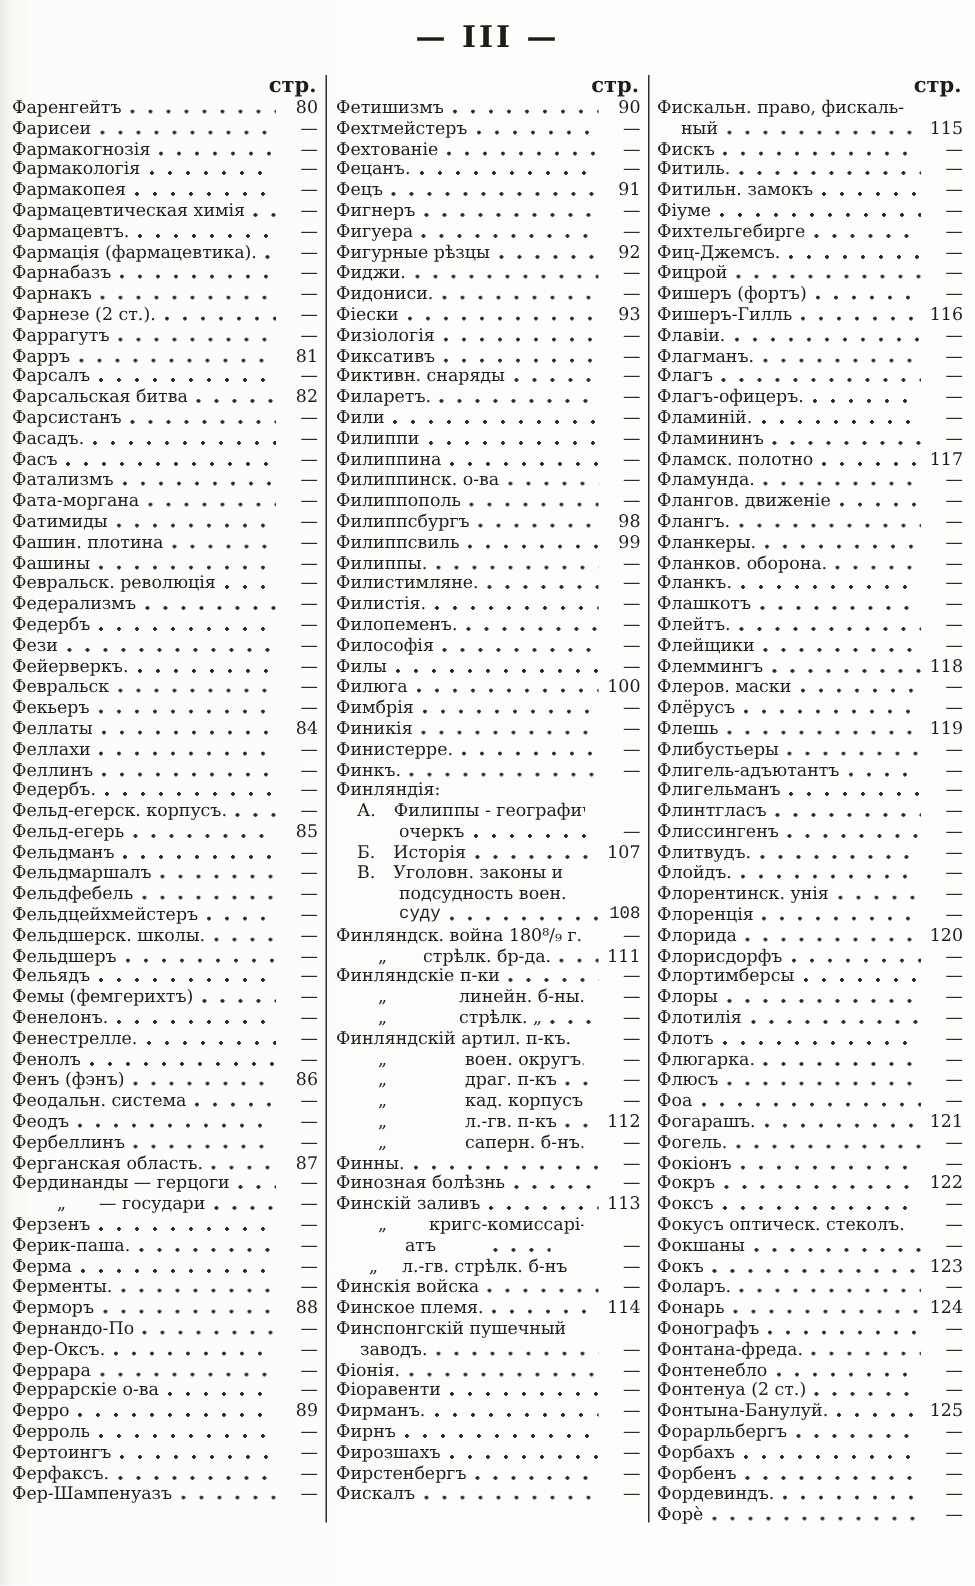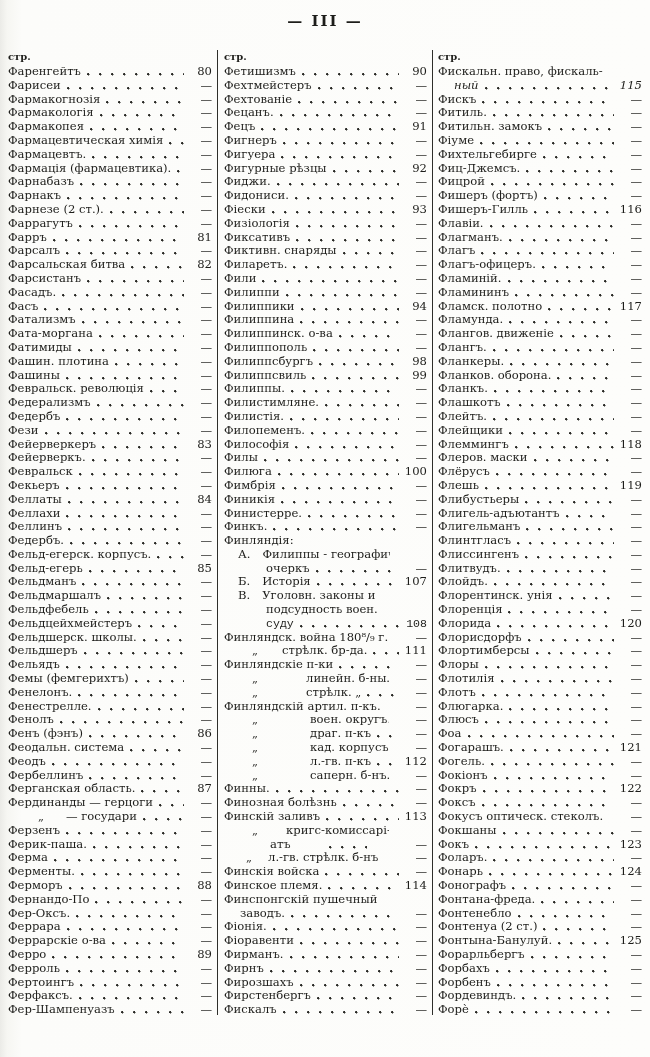--- a/index.html
+++ b/index.html
@@ -5,32 +5,32 @@
   html,body{margin:0;padding:0;}
   body{
     width:650px;height:1057px;position:relative;overflow:hidden;
     background:linear-gradient(90deg,#ebebe7 0px,#f6f6f2 7px,#fcfcfa 22px,#fdfdfb 100%);
     font-family:"DejaVu Serif","Liberation Serif",serif;
     color:#1d1d1a;
     -webkit-font-smoothing:antialiased;
   }
   .page-title{
     position:absolute;top:12px;left:0;width:650px;
-    text-align:center;font-size:15px;letter-spacing:2px;font-weight:bold;
+    text-align:center;font-size:20px;letter-spacing:2px;font-weight:bold;
   }
   .vrule{position:absolute;top:50px;width:1px;height:965px;background:#2e2e2a;}
   .vrule.r1{left:217px;}
   .vrule.r2{left:432px;}
   .col{position:absolute;top:50px;}
   .col.c1{left:8px;width:204px;}
   .col.c2{left:224px;width:203px;}
   .col.c3{left:438px;width:204px;}
   .colhead{
-    height:14px;line-height:14px;
-    font-size:10px;padding-right:1px;font-weight:bold;
+    height:14px;line-height:14px;text-align:right;
+    font-size:14px;padding-right:1px;font-weight:bold;
   }
   .rows{margin-top:1px;}
   .row{
     display:flex;align-items:baseline;
     height:13.8px;line-height:13.8px;font-size:11.6px;white-space:nowrap;
   }
   .pre{flex:0 0 auto;}
   .lbl{flex:0 1 auto;overflow:hidden;}
   .dots{
     flex:1 1 8px;min-width:0;align-self:stretch;margin:0 2px;
@@ -182,25 +182,20 @@
         <span class="lbl">Федербъ</span>
         <span class="dots"></span>
         <span class="pg">—</span>
       </div>
       <div class="row">
         <span class="lbl">Фези</span>
         <span class="dots"></span>
         <span class="pg">—</span>
       </div>
       <div class="row">
-        <span class="lbl">Фейерверкеръ</span>
-        <span class="dots"></span>
-        <span class="pg">83</span>
-      </div>
-      <div class="row">
         <span class="lbl">Фейерверкъ.</span>
         <span class="dots"></span>
         <span class="pg">—</span>
       </div>
       <div class="row">
         <span class="lbl">Февральск</span>
         <span class="dots"></span>
         <span class="pg">—</span>
       </div>
       <div class="row">
@@ -484,25 +479,20 @@
         <span class="lbl">Фили</span>
         <span class="dots"></span>
         <span class="pg">—</span>
       </div>
       <div class="row">
         <span class="lbl">Филиппи</span>
         <span class="dots"></span>
         <span class="pg">—</span>
       </div>
       <div class="row">
-        <span class="lbl">Филиппики</span>
-        <span class="dots"></span>
-        <span class="pg">94</span>
-      </div>
-      <div class="row">
         <span class="lbl">Филиппина</span>
         <span class="dots"></span>
         <span class="pg">—</span>
       </div>
       <div class="row">
         <span class="lbl">Филиппинск. о-ва</span>
         <span class="dots"></span>
         <span class="pg">—</span>
       </div>
       <div class="row">
@@ -767,21 +757,21 @@
 </div>
 
 <div class="col c3">
   <div class="colhead">стр.</div>
   <div class="rows">
       <div class="row">
         <span class="lbl">Фискальн. право, фискаль-</span>
         <span class="dots off"></span>
         <span class="pg"></span>
       </div>
-      <div class="row" style="padding-left: 16px; font-style: italic;">
+      <div class="row" style="padding-left: 16px;">
         <span class="lbl">ный</span>
         <span class="dots"></span>
         <span class="pg">115</span>
       </div>
       <div class="row">
         <span class="lbl">Фискъ</span>
         <span class="dots"></span>
         <span class="pg">—</span>
       </div>
       <div class="row">

